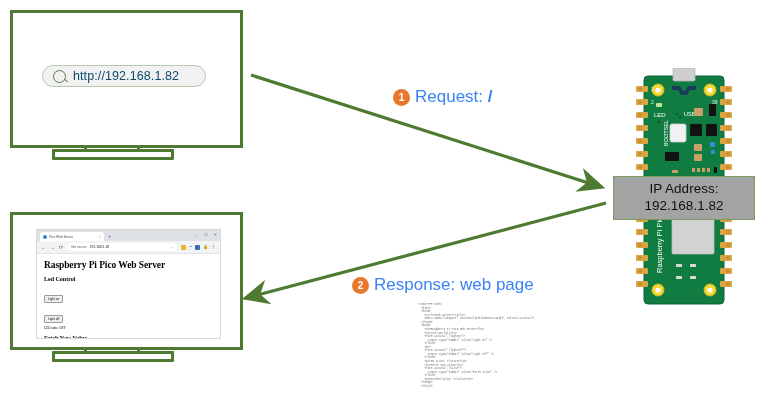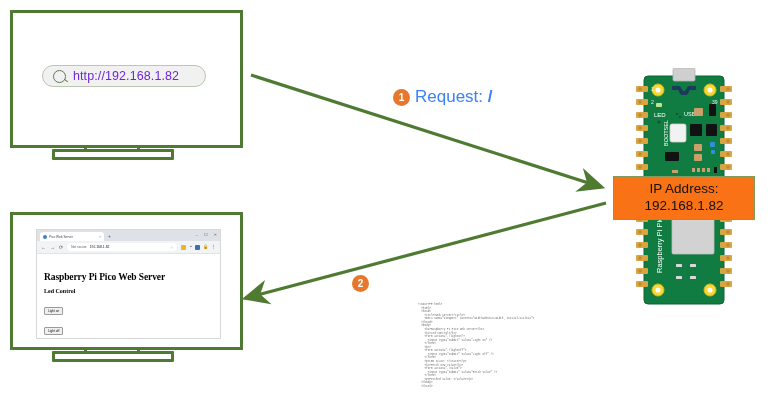--- a/index.html
+++ b/index.html
@@ -10,21 +10,21 @@
   
   .monitor-frame{border:3px solid #4e7a31;background:#ffffff;box-sizing:border-box;}
   .stand-neck{background:#ffffff;border-left:3px solid #4e7a31;border-right:3px solid #4e7a31;
               box-sizing:border-box;}
   .stand-base{border:3px solid #4e7a31;background:#ffffff;box-sizing:border-box;border-radius:1px;}
 
   
   .search-pill{display:flex;align-items:center;gap:7px;
       background:#f1f1f1;border:1px solid #b9c8ae;border-radius:14px;
       padding:3px 12px 3px 10px;box-sizing:border-box;height:22px;}
-  .search-pill .txt{font-size:12.5px;color:#6d28d9;letter-spacing:.1px;white-space:nowrap;}
+  .search-pill .txt{font-size:12.5px;color:#0c4a6e;letter-spacing:.1px;white-space:nowrap;}
   .mag{width:11px;height:11px;border:1.4px solid #5f7d4a;border-radius:50%;
        position:relative;flex:0 0 auto;}
   .mag:after{content:"";position:absolute;width:4px;height:1.4px;background:#5f7d4a;
        right:-3px;bottom:0px;transform:rotate(40deg);}
 
   
   .browser{background:#ffffff;border:1px solid #d8d8d8;box-sizing:border-box;overflow:hidden;}
   .bw-tabstrip{height:11px;background:#dee1e6;display:flex;align-items:flex-end;padding-left:3px;
        position:relative;}
   .bw-tab{height:9px;background:#fff;border-radius:3px 3px 0 0;display:flex;align-items:center;
@@ -39,40 +39,40 @@
        padding:0 4px;border-bottom:1px solid #e3e3e3;}
   .nav-g{font-size:5px;color:#5f6368;line-height:1;}
   .omnibox{flex:1;height:8px;background:#fff;border-radius:4px;display:flex;align-items:center;
        gap:3px;padding:0 4px;box-sizing:border-box;}
   .omnibox .ni{font-size:3.2px;color:#5f6368;white-space:nowrap;}
   .omnibox .url{font-size:3.4px;color:#202124;white-space:nowrap;}
   .omnibox .star{margin-left:auto;font-size:4px;color:#9aa0a6;}
   .tb-icons{display:flex;align-items:center;gap:3px;}
   .ic-sq{width:5px;height:5px;border-radius:1px;}
   .ic-txt{font-size:4.4px;line-height:1;}
-  .bw-body{background:#fff;padding:18px 7px 4px 7px;}
+  .bw-body{background:#fff;padding:6px 7px 4px 7px;}
   .pg-h1{font-family:"Liberation Serif",serif;font-weight:bold;font-size:9.5px;
        color:#000;margin:0 0 6px 0;letter-spacing:-.1px;}
   .pg-h2{font-family:"Liberation Serif",serif;font-weight:bold;font-size:6px;
        color:#000;margin:0 0 4px 0;}
   .pg-btn{display:inline-block;border:1px solid #9b9b9b;background:#efefef;border-radius:1px;
        font-size:3.2px;padding:1px 3px;color:#111;margin:0 0 3px 0;
        font-family:"Liberation Sans",sans-serif;}
   .pg-p{font-size:3.4px;color:#111;margin:0 0 5px 0;font-family:"Liberation Serif",serif;}
 
   
   .step-badge{width:17px;height:17px;border-radius:50%;background:#e8772e;color:#fff;
        font-size:10px;font-weight:bold;display:flex;align-items:center;justify-content:center;
        flex:0 0 auto;}
   .arrow-label{display:flex;align-items:center;gap:5px;}
   .arrow-label .lbl{font-size:17px;color:#3b82f6;white-space:nowrap;}
   .arrow-label .lbl b{font-weight:bold;}
 
   
-  .ip-box{background:#f97316;border:1px solid #7d9b5e;box-sizing:border-box;
+  .ip-box{background:#a3a3a3;border:1px solid #7d9b5e;box-sizing:border-box;
        display:flex;flex-direction:column;align-items:center;justify-content:center;
        line-height:1.25;}
   .ip-box div{font-size:13.5px;color:#111;white-space:nowrap;}
 
   
   .code{font-family:"Liberation Mono",monospace;font-size:2.7px;line-height:1.32;
         color:#6d6d6d;white-space:pre;}
 </style>
 </head>
 <body>
@@ -244,20 +244,21 @@
 <svg class="abs" style="left:232px;top:198px;width:380px;height:110px;" viewBox="0 0 380 110">
   <defs>
     <marker id="ah2" markerWidth="9" markerHeight="9" refX="7.2" refY="4.5" orient="auto">
       <path d="M0,0.6 L8.6,4.5 L0,8.4 L2.6,4.5 Z" fill="#4e7a31"></path>
     </marker>
   </defs>
   <line x1="374" y1="5" x2="14" y2="100" stroke="#4e7a31" stroke-width="3.2" marker-end="url(#ah2)"></line>
 </svg>
 <div class="abs arrow-label" style="left:352px;top:275px;">
   <span class="step-badge">2</span>
+  <span class="lbl">Response: web page</span>
 </div>
 
 <div class="abs monitor-frame" style="left:10px;top:212px;width:233px;height:138px;">
 
   <div class="browser abs" style="left:23px;top:14px;width:185px;height:110px;">
 
     <div class="bw-tabstrip">
       <div class="bw-tab">
         <span class="fav"></span>
         <span class="ttl">Pico Web Server</span>

